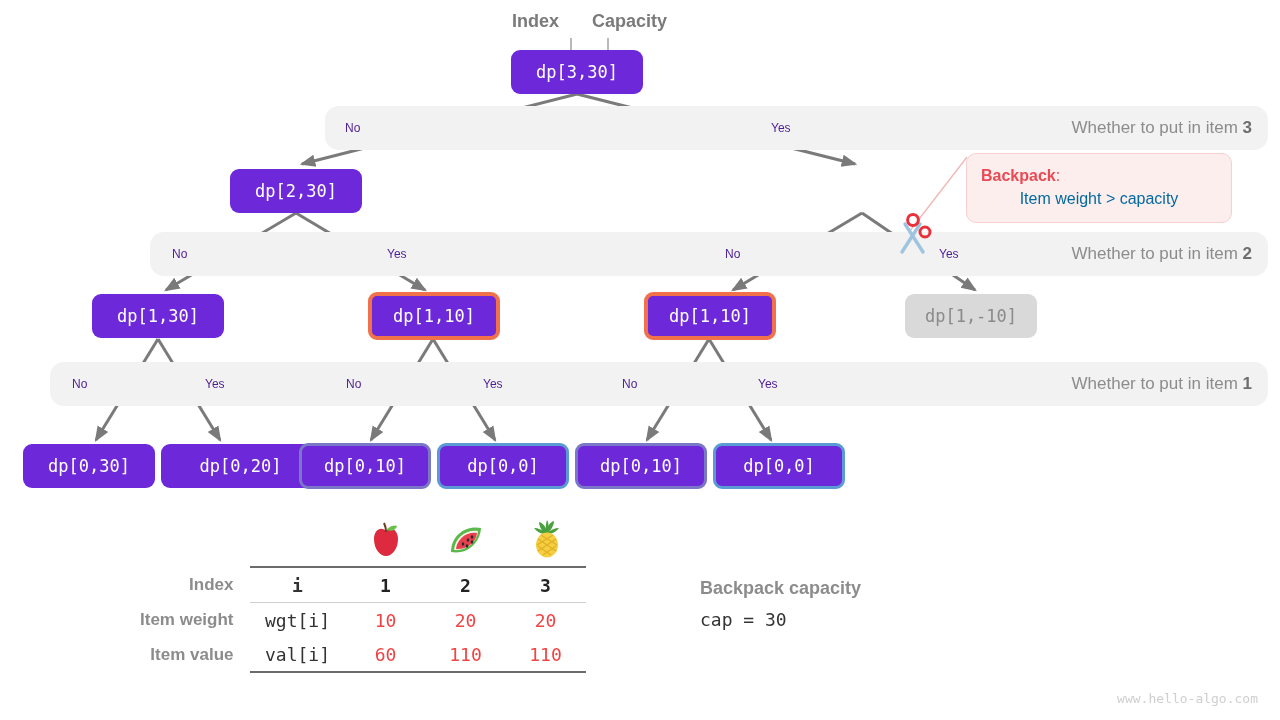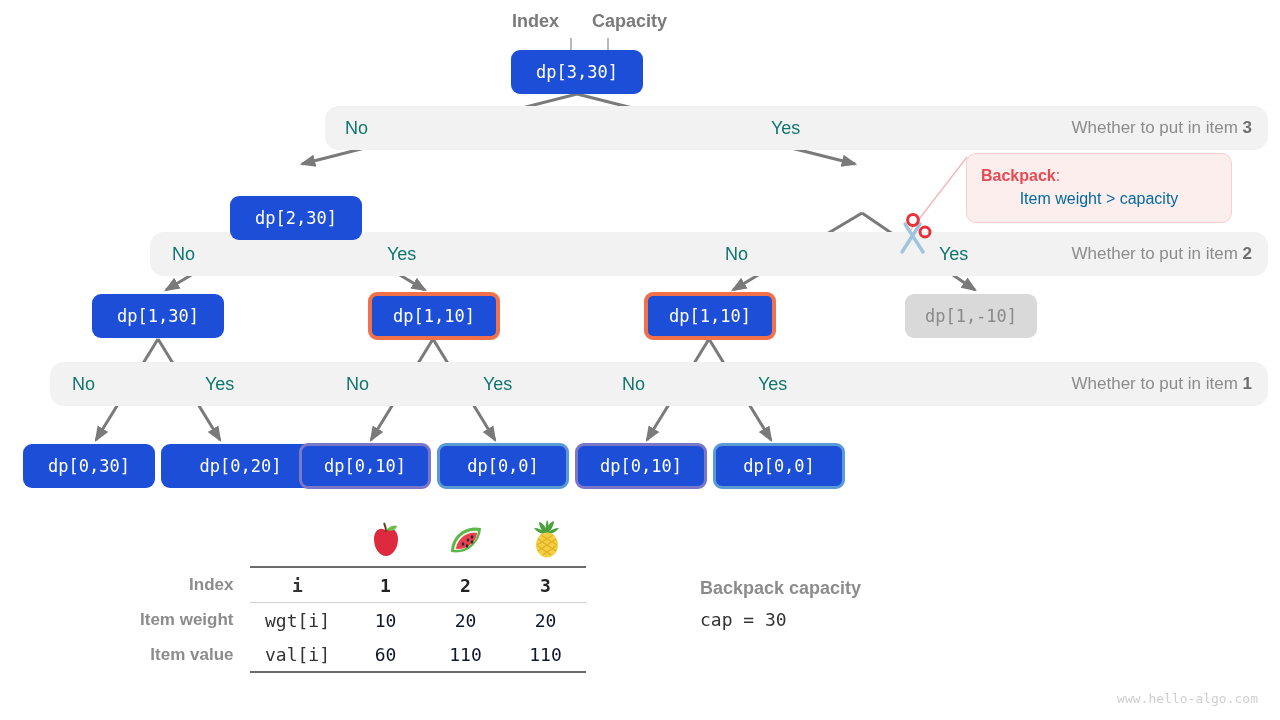--- a/index.html
+++ b/index.html
@@ -16,35 +16,35 @@
   
   .band{
     position:absolute;
     background:#f2f2f2;
     border-radius:14px;
     height:44px;
   }
   .band .blabel{
     position:absolute;
     top:50%;transform:translateY(-50%);
-    color:#0f766e;
-    font-size:18px;
+    color:#4c1d95;
+    font-size:12px;
     white-space:nowrap;
   }
   .band .blabel.bold-tail b{color:#6e6e6e;font-weight:bold;}
   .band .right{
     right:16px;
     color:#8c8c8c;
     font-size:17px;
   }
 
   
   .node{
     position:absolute;
-    background:#1d4ed8;
+    background:#6d28d9;
     color:#ffffff;
     border-radius:9px;
     font-family:"DejaVu Sans Mono", monospace;
     font-size:17px;
     display:flex;align-items:center;justify-content:center;
     height:44px;
     box-sizing:border-box;
     letter-spacing:0px;
     z-index:3;
   }
@@ -70,21 +70,21 @@
   
   #table{position:absolute;left:140px;top:520px;}
   table.info{border-collapse:collapse;}
   table.info td{padding:0;}
   .rowlabel{
     color:#8c8c8c;font-weight:bold;font-size:17px;
     text-align:right;padding-right:16px !important;
     white-space:nowrap;
   }
   .mono{font-family:"DejaVu Sans Mono", monospace;font-size:18px;color:#333;}
-  .num{font-family:"DejaVu Sans Mono", monospace;font-size:18px;color:#0f172a;text-align:center;width:80px;}
+  .num{font-family:"DejaVu Sans Mono", monospace;font-size:18px;color:#ef4444;text-align:center;width:80px;}
   .hdrnum{font-family:"DejaVu Sans Mono", monospace;font-size:18px;color:#222;font-weight:bold;text-align:center;width:80px;}
   .fruitcell{text-align:center;height:40px;vertical-align:bottom;padding-bottom:4px !important;}
   tr.line-top td{border-top:2px solid #6b6b6b;}
   tr.line-thin td{border-top:1px solid #cfcfcf;}
   tr.line-bot td{border-bottom:2px solid #6b6b6b;}
   td.nb{border:none !important;}
   .cellpad{height:34px;}
 
   
   #capnote{position:absolute;left:700px;top:578px;}
@@ -170,21 +170,21 @@
     <div class="blabel" style="left:433px;">Yes</div>
     <div class="blabel" style="left:572px;">No</div>
     <div class="blabel" style="left:708px;">Yes</div>
     <div class="blabel right bold-tail">
       <span>Whether to put in item </span><b>1</b>
     </div>
   </div>
 
   <div class="node" style="left:511px;top:50px;width:132px;">dp[3,30]</div>
 
-  <div class="node" style="left:230px;top:169px;width:132px;margin-top:27px;">dp[2,30]</div>
+  <div class="node" style="left:230px;top:169px;width:132px;">dp[2,30]</div>
 
   <div class="node" style="left:92px;top:294px;width:132px;">dp[1,30]</div>
   <div class="node hl-orange" style="left:368px;top:292px;width:132px;height:48px;">dp[1,10]</div>
   <div class="node hl-orange" style="left:644px;top:292px;width:132px;height:48px;">dp[1,10]</div>
   <div class="node dim" style="left:905px;top:294px;width:132px;">dp[1,-10]</div>
 
   <div class="node" style="left:23px;top:444px;width:132px;">dp[0,30]</div>
   <div class="node" style="left:161px;top:444px;width:159px;">dp[0,20]</div>
   <div class="node hl-purple" style="left:299px;top:443px;width:132px;height:46px;">dp[0,10]</div>
   <div class="node hl-blue" style="left:437px;top:443px;width:132px;height:46px;">dp[0,0]</div>

